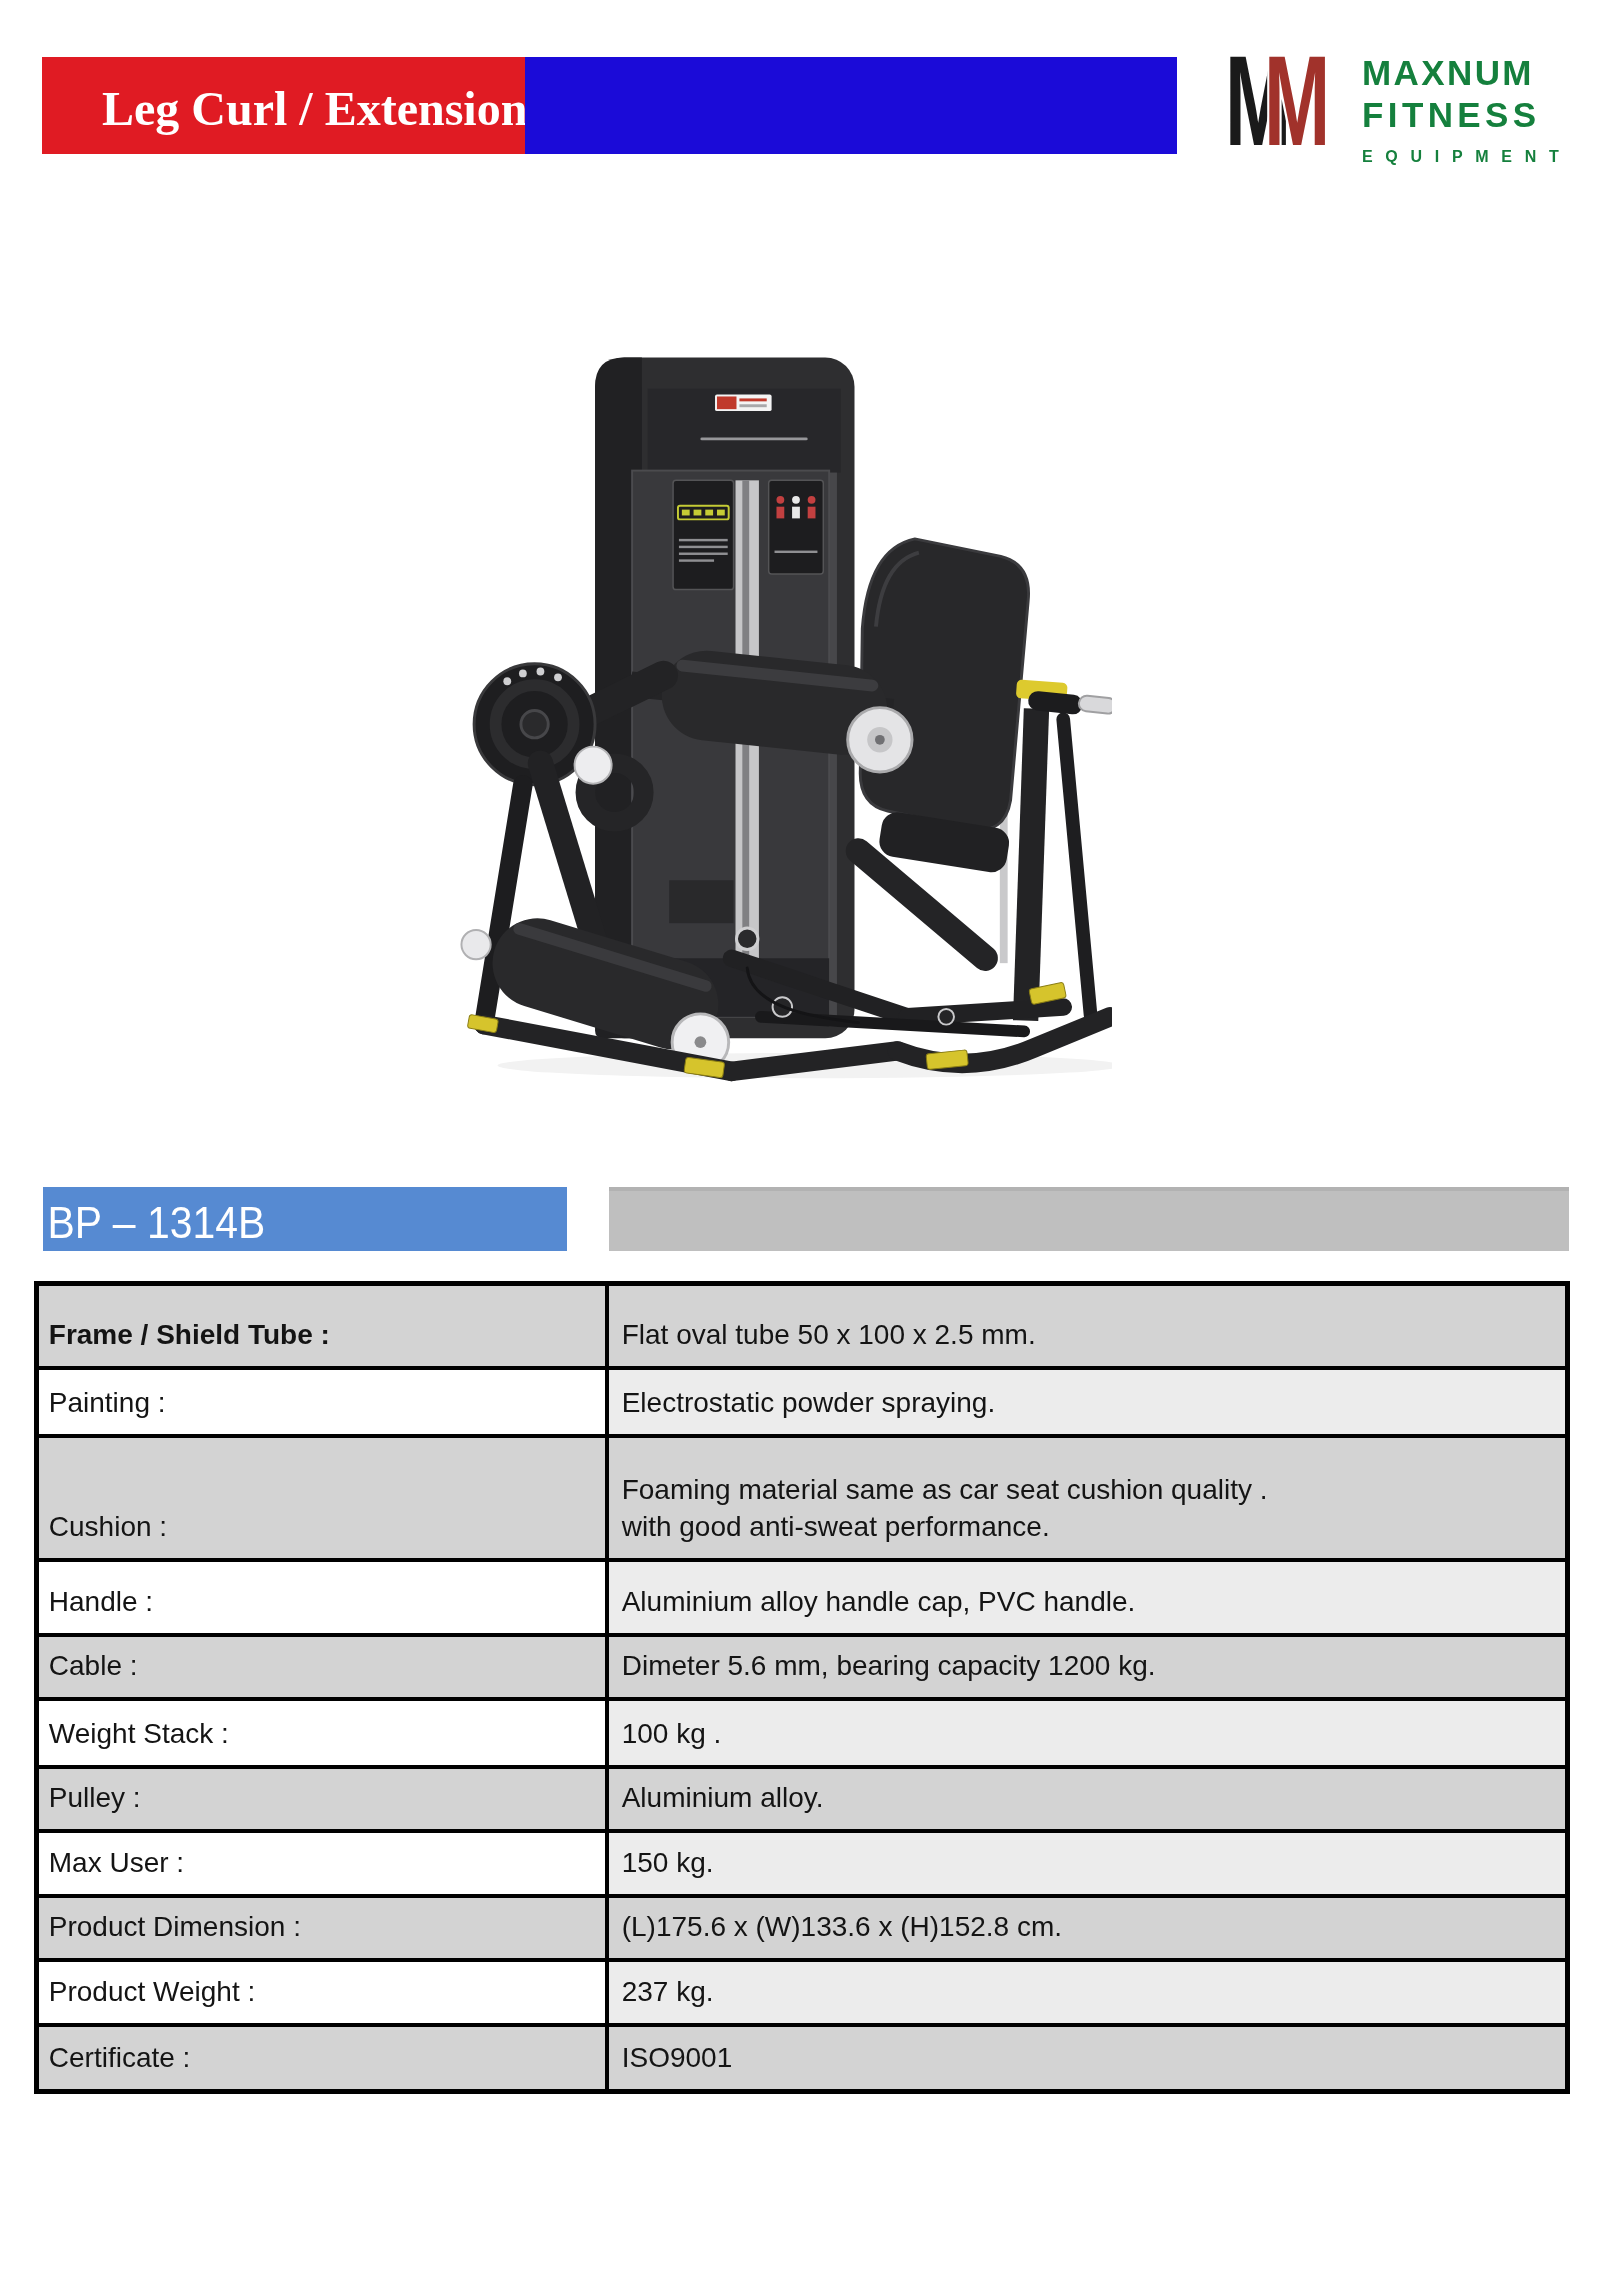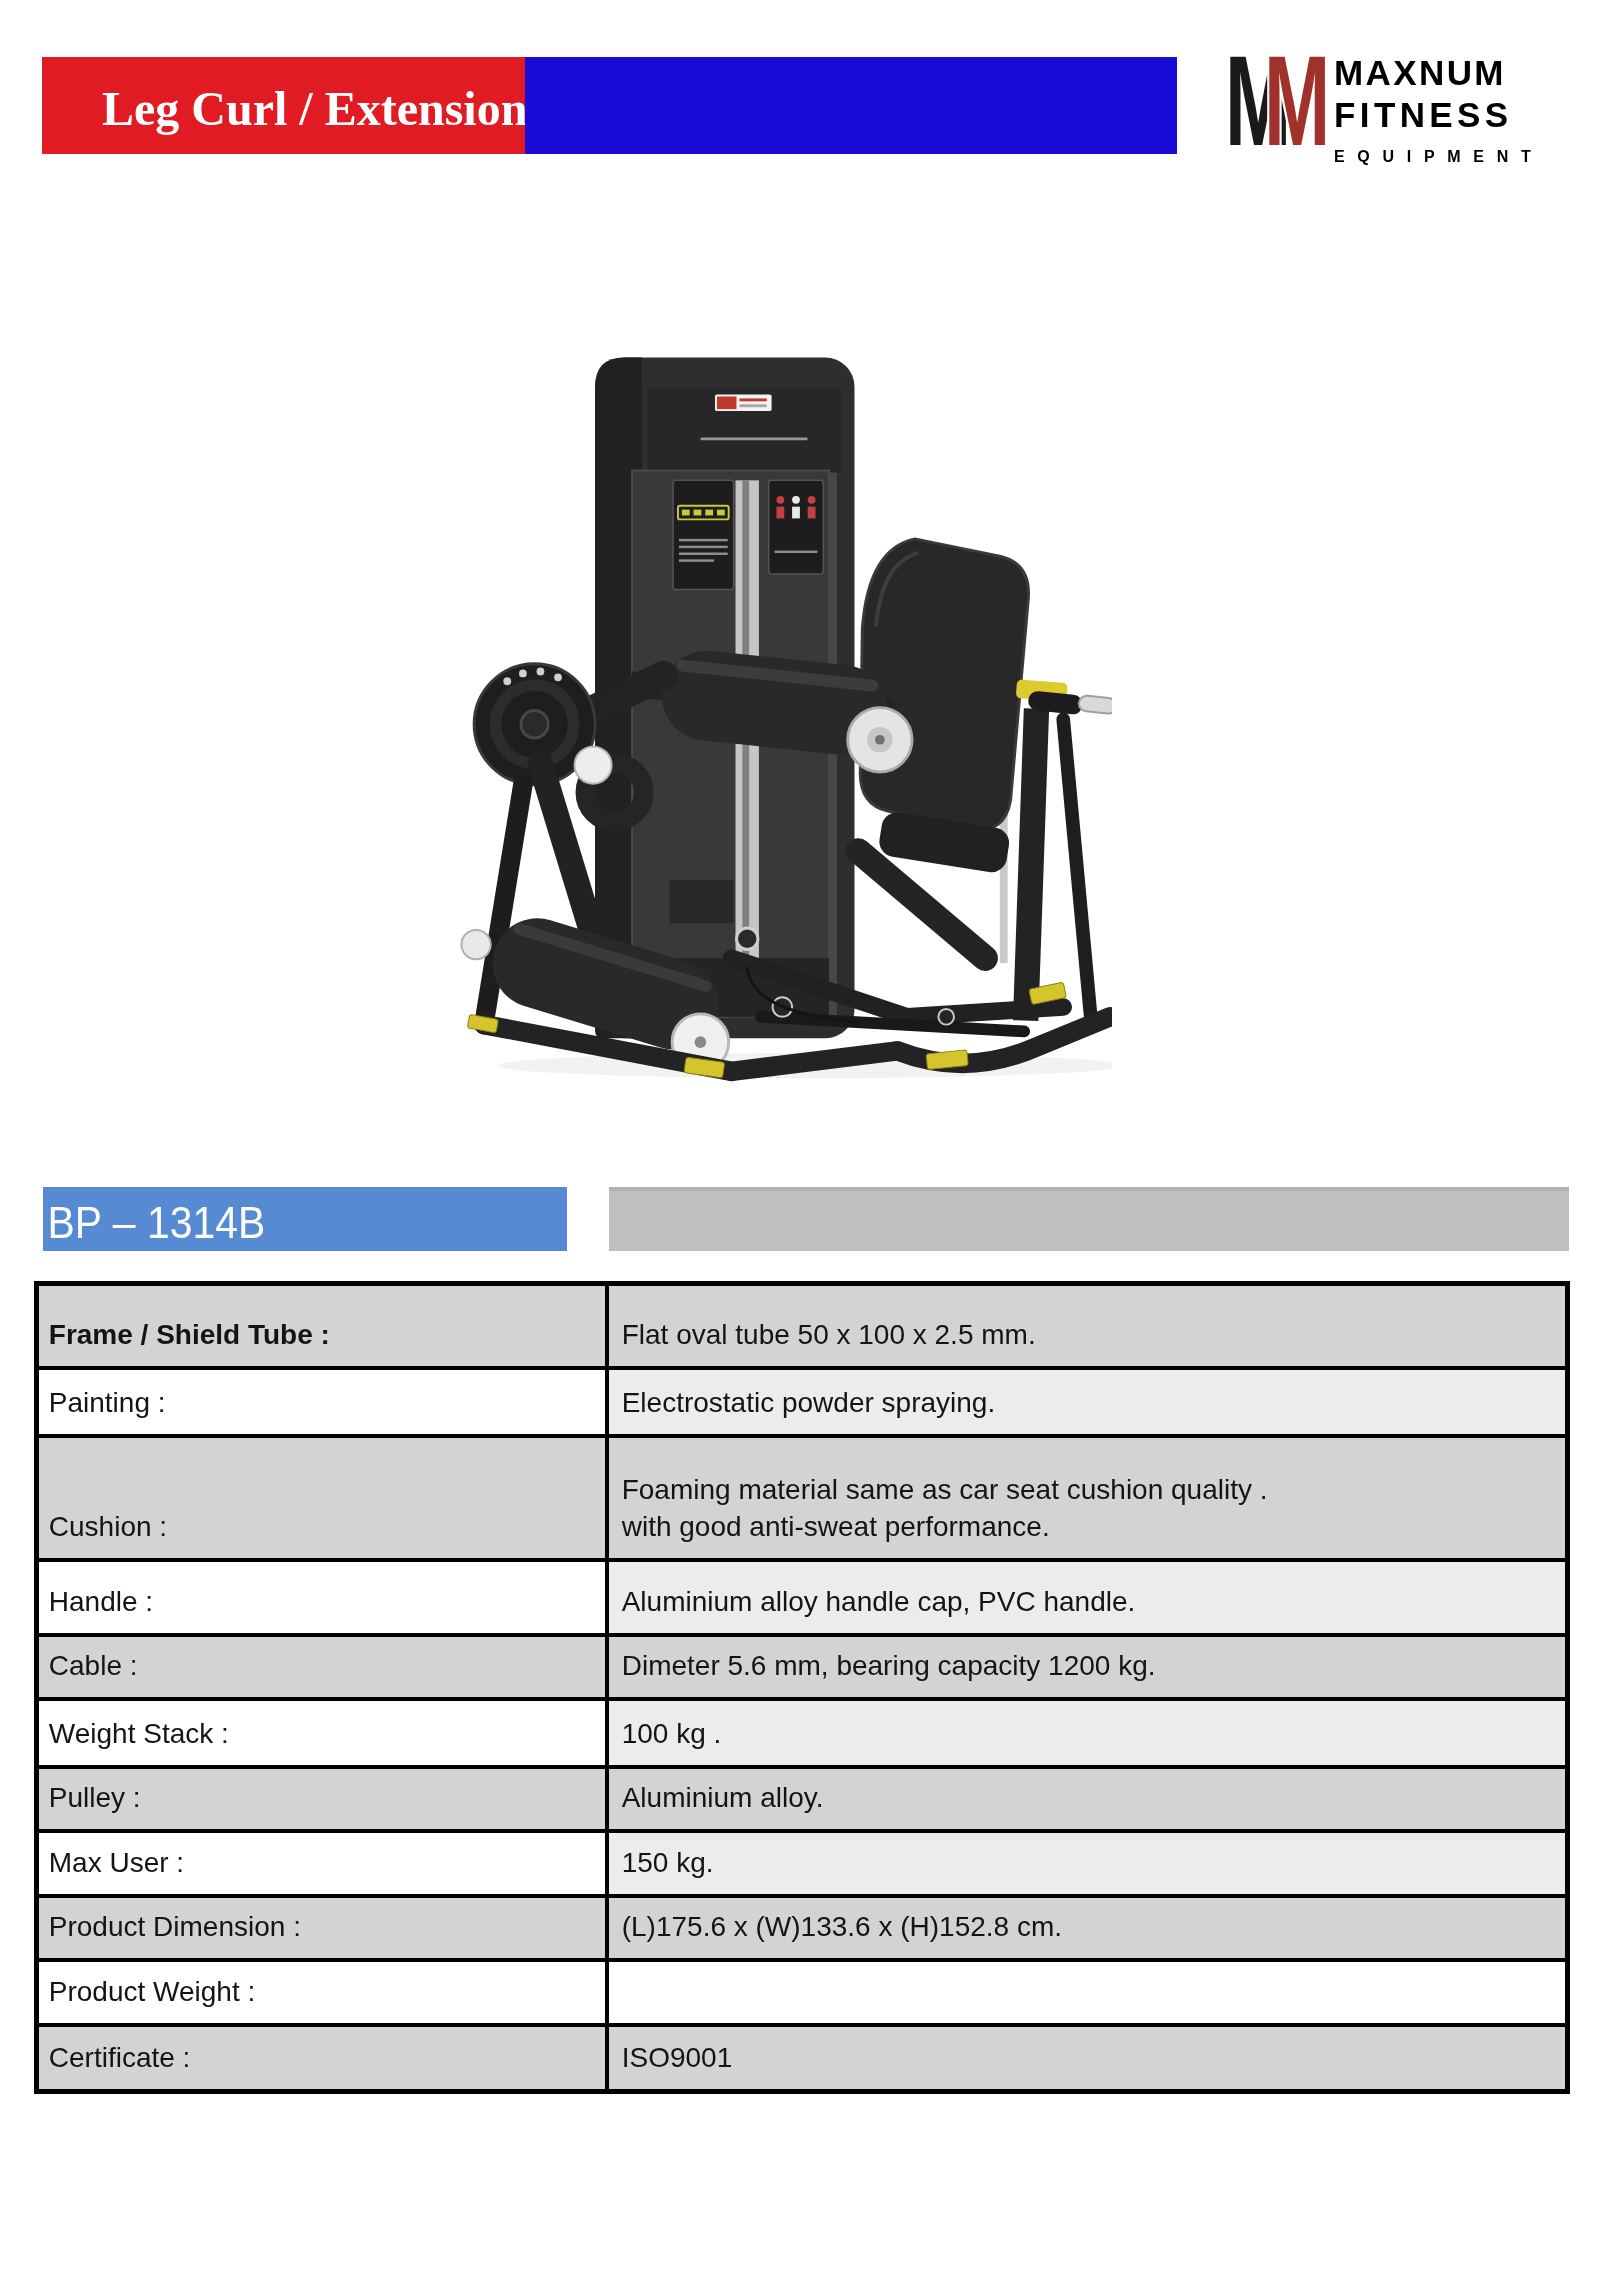--- a/index.html
+++ b/index.html
@@ -15,21 +15,21 @@
   .band-red .title{
     font-family:"Liberation Serif", serif;font-weight:bold;font-size:48px;
     color:#ffffff;padding-left:60px;padding-top:5.9px;white-space:nowrap;
   }
   .band-blue{
     position:absolute;left:525px;top:57px;width:652px;height:97px;background:#1b0bd8;
   }
   
   .logo{position:absolute;left:1223px;top:45px;width:371px;height:109px;}
   .logo-mark{position:absolute;left:0;top:3.9px;}
-  .logo-text{position:absolute;left:111px;top:0;width:244px;color:#000000;}
+  .logo-text{position:absolute;left:139px;top:0;width:244px;color:#15803d;}
   .logo-l1{font-size:35px;font-weight:700;letter-spacing:2.4px;margin-top:7.8px;white-space:nowrap;}
   .logo-l2{font-size:35px;font-weight:700;letter-spacing:4.4px;margin-top:2px;white-space:nowrap;}
   .logo-l3{font-size:16px;font-weight:700;letter-spacing:12.7px;margin-top:13px;white-space:nowrap;}
   
   .model-blue{
     position:absolute;left:43px;top:1187px;width:524px;height:64px;background:#568ad2;
     display:flex;align-items:center;
   }
   .model-blue .model{
     color:#ffffff;font-size:44px;padding-left:4.9px;padding-top:7.8px;
@@ -259,19 +259,20 @@
   <div class="trow plain h7">
     <div class="cell cell-label">Max User :</div>
     <div class="cell cell-value">150 kg.</div>
   </div>
   <div class="trow shaded h8">
     <div class="cell cell-label">Product Dimension :</div>
     <div class="cell cell-value">(L)175.6 x (W)133.6 x (H)152.8 cm.</div>
   </div>
   <div class="trow plain h9">
     <div class="cell cell-label">Product Weight :</div>
+    <div class="cell cell-value">237 kg.</div>
   </div>
   <div class="trow shaded h10">
     <div class="cell cell-label">Certificate :</div>
     <div class="cell cell-value">ISO9001</div>
   </div>
 </div>
 
 
 </body></html>

